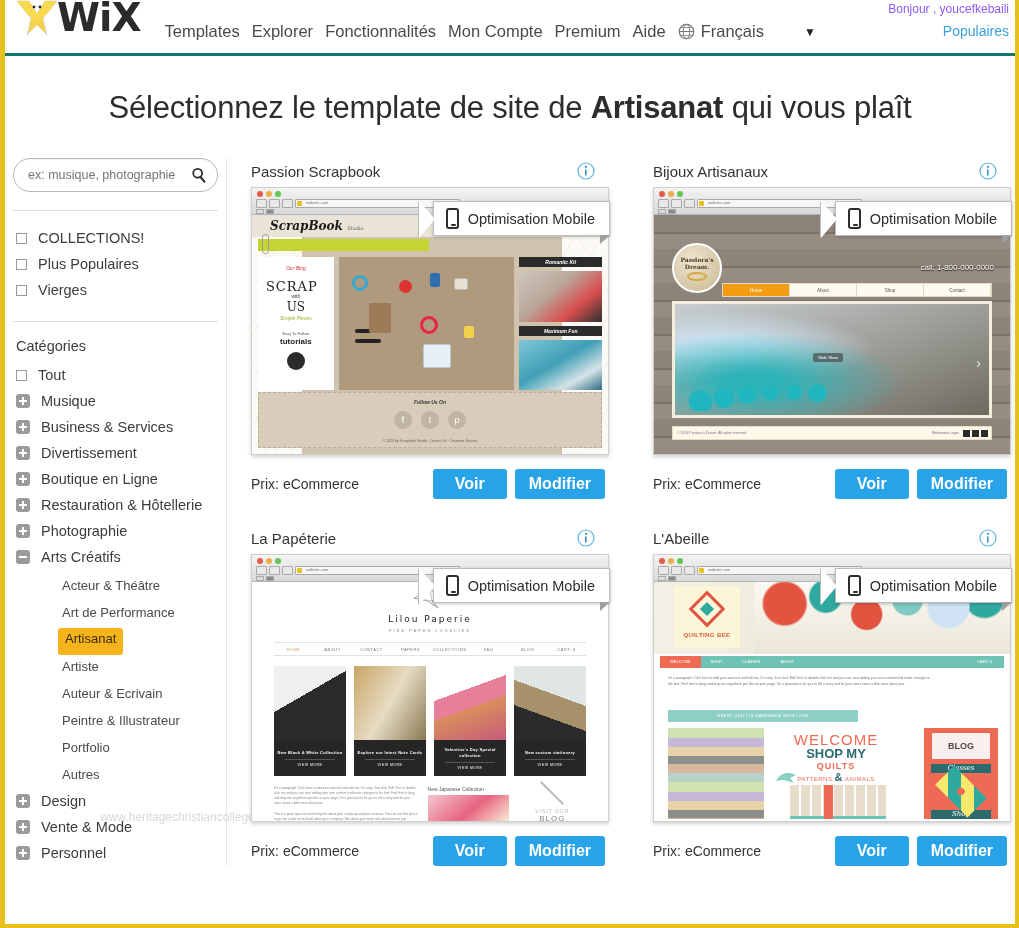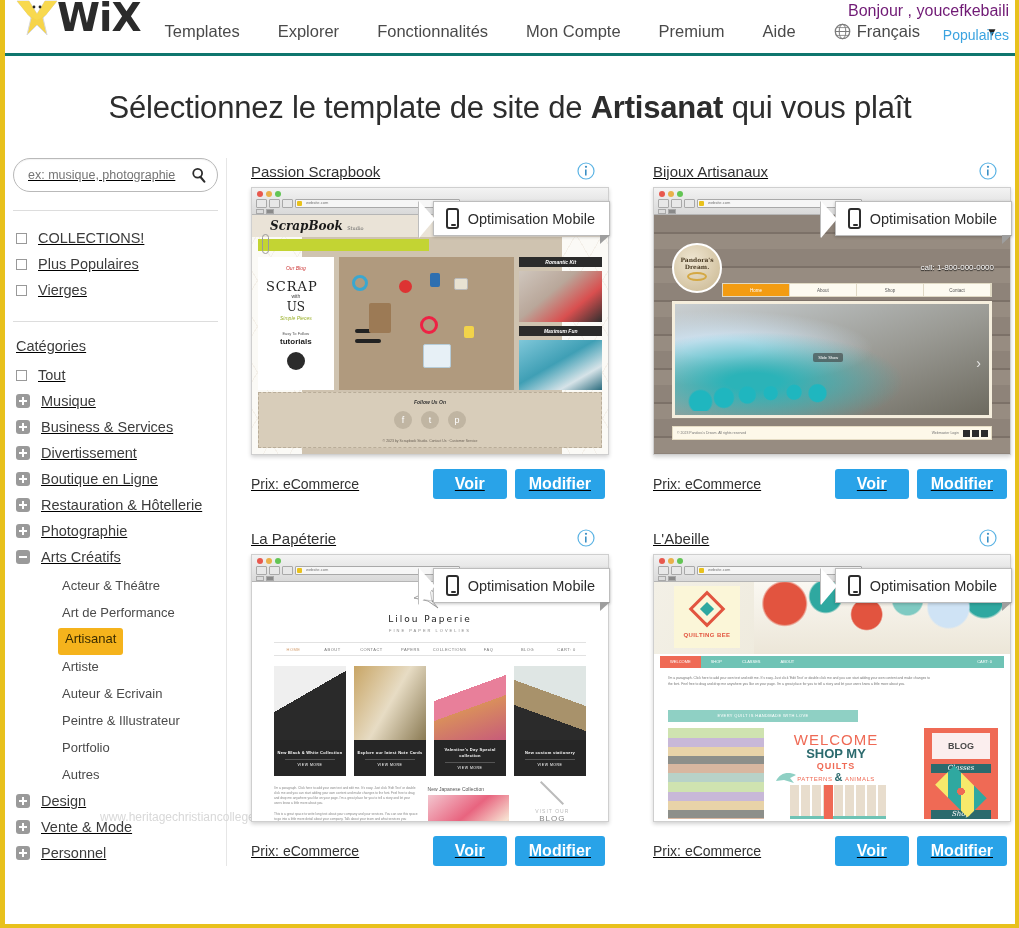--- a/index.html
+++ b/index.html
@@ -24,46 +24,46 @@
     display:flex;
     align-items:flex-start;
   }
   .logo-wrap { display:flex; align-items:center; margin-left:8px; margin-top:-2px; }
   .logo-bird { width:50px; height:40px; }
   .logo-text {
     font-family:"DejaVu Sans", sans-serif;
     font-weight:bold; font-size:39px; letter-spacing:-1px;
     color:#2b2b2b; margin-left:-6px; line-height:40px;
   }
-  .nav { display:flex; align-items:center; gap:38px; margin-left:24px; margin-top:22px; }
+  .nav { display:flex; align-items:center; gap:12px; margin-left:24px; margin-top:22px; }
   .nav a {
     font-size:16.5px; color:#4a4a4a; text-decoration:none; white-space:nowrap;
   }
   .nav .lang { display:flex; align-items:center; gap:6px; }
   .globe-icon { display:inline-block; }
   .caret { margin-left:28px; color:#222; font-size:12px; }
   .account {
     position:absolute; right:6px; top:2px; text-align:right;
   }
-  .greeting { font-size:16px; color:#701a75; white-space:nowrap; }
+  .greeting { font-size:12px; color:#8b5cf6; white-space:nowrap; }
   .logout { font-size:14px; color:#3ba3e0; text-decoration:none; display:block; margin-top:7px;}
 
   
   .page-title {
     text-align:center;
     font-size:31px;
     color:#2d2d2d;
     font-weight:normal;
     margin:34px 0 0 0;
     letter-spacing:-0.2px;
   }
   .page-title b { font-weight:bold; }
 
   
-  .body-wrap { display:flex; margin-top:32px;text-decoration:underline; }
+  .body-wrap { display:flex; margin-top:32px; }
 
   
   .sidebar {
     width:222px; flex:none; padding-left:8px; position:relative;
     border-right:1px solid #e6e6e6;
   }
   .search-box {
     margin:0 8px 0 0; height:34px;
     border:1px solid #b9b9b9; border-radius:17px;
     display:flex; align-items:center; padding:0 12px;

